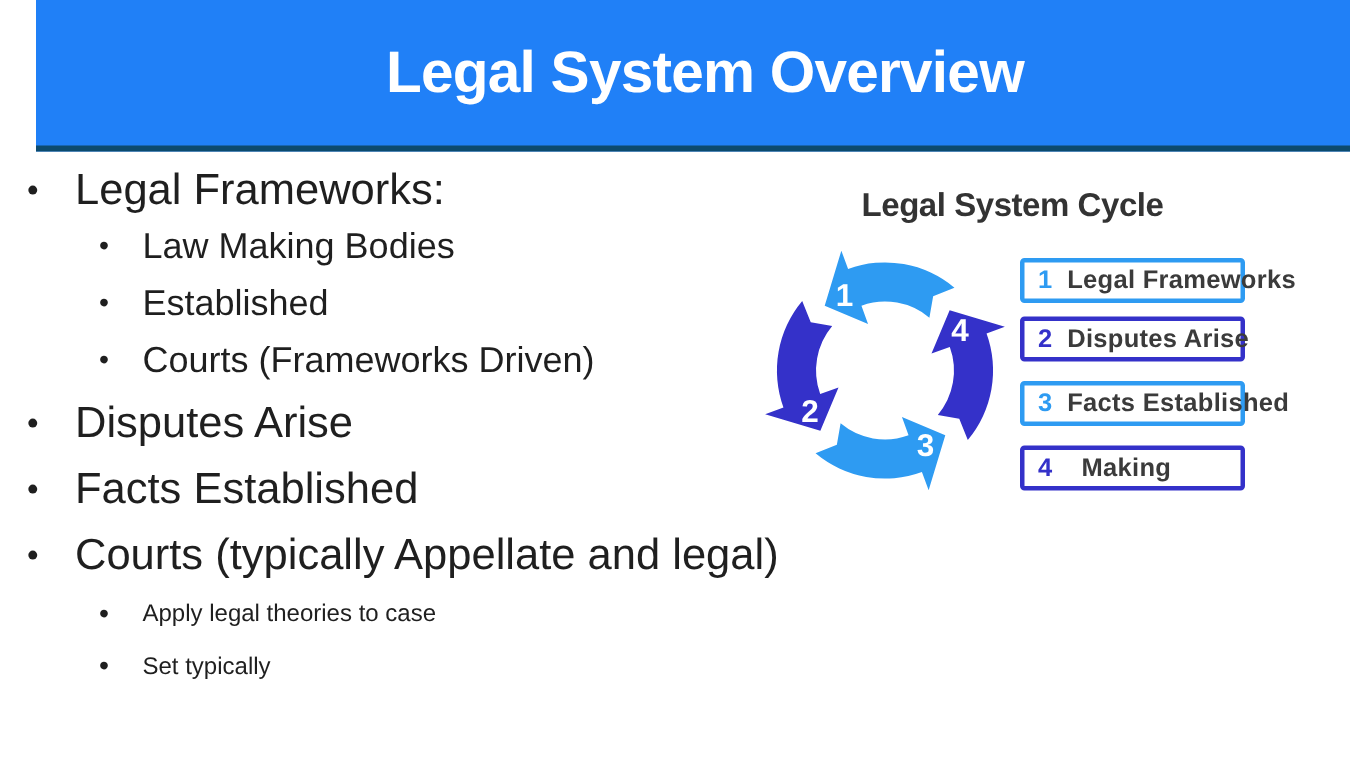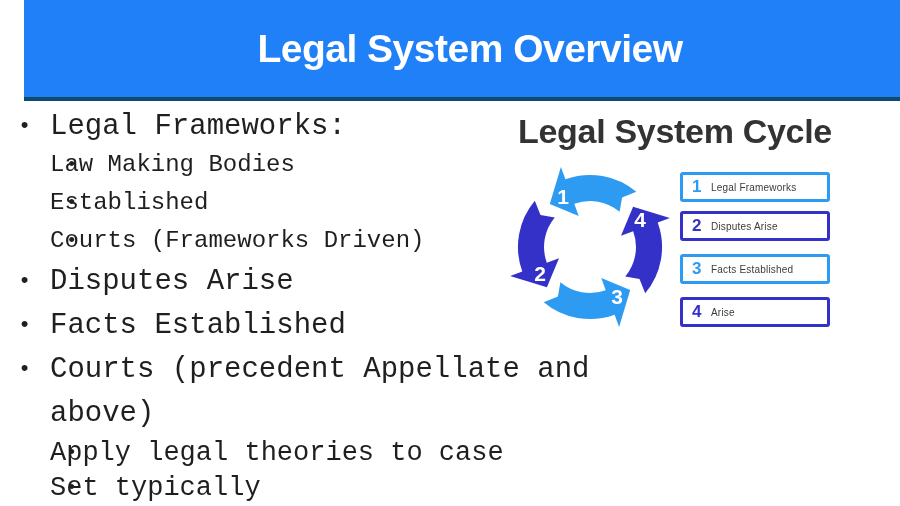--- a/index.html
+++ b/index.html
@@ -14,59 +14,59 @@
     background: var(--header_blue, #2080F7);
     border-bottom: 4px solid #0c4a6e;
     display: flex; align-items: center; justify-content: center;
   }
   .header-title {
     color: #ffffff; font-size: 39px; font-weight: bold; letter-spacing: -0.5px;
   }
 
   
   .outline { position: absolute; left: 0; top: 100px; width: 620px; color: var(--body_text, #1F1F1F); }
-  .o-item { position: relative; font-family: Liberation Mono, monospace; }
+  .o-item { position: relative; }
   .o-item.l1 { font-size: 29px; line-height: 38px; padding-left: 50px; }
-  .o-item.l2 { font-size: 24px; line-height: 38px; padding-left: 50px; }
+  .o-item.l2 { font-size: 24px; line-height: 38px; padding-left: 95px; }
   .o-item.big { line-height: 44px; }
-  .o-item.sub-sm { font-size: 27px; line-height: 35px; }
+  .o-item.sub-sm { font-size: 16px; line-height: 35px; }
   .o-item.l1::before {
     content: "\2022"; position: absolute; left: 18px; font-size: 22px;
   }
   .o-item.l2::before {
     content: "\2022"; position: absolute; left: 66px; font-size: 19px;
   }
   .o-item.first { margin-top: 8px; }
 
   
   .diagram-title {
-    position: absolute; left: 500px; top: 112px; width: 350px;
-    text-align: center; font-size: 34px; font-weight: bold;
+    position: absolute; left: 500px; top: 124px; width: 350px;
+    text-align: center; font-size: 22px; font-weight: bold;
     color: var(--title_gray, #333333); letter-spacing: -0.3px;
   }
   .cycle-svg { position: absolute; left: 500px; top: 157px; width: 180px; height: 180px; }
   .cycle-num {
     font-family: "Liberation Sans", sans-serif; font-weight: bold; font-size: 21px;
     fill: #ffffff;
   }
 
   .legend { position: absolute; left: 680px; top: 172px; width: 150px; }
   .legend-box {
     position: absolute; left: 0; width: 150px; height: 30px; box-sizing: border-box;
     background: #ffffff; border: 3px solid; border-radius: 3px;
     display: flex; align-items: center; padding-left: 9px;
   }
   .legend-box.tone-light { border-color: var(--cycle_light_blue, #2E9BF2); }
   .legend-box.tone-dark  { border-color: var(--cycle_indigo, #3431C9); }
   .legend-box .num { font-weight: bold; font-size: 17px; width: 19px; }
   .legend-box.tone-light .num { color: var(--cycle_light_blue, #2E9BF2); }
   .legend-box.tone-dark  .num { color: var(--cycle_indigo, #3431C9); }
   .legend-box .lbl {
-    font-weight: normal; font-size: 10px; color: var(--legend_label, #3B3B3B);
-    letter-spacing: 0.2px; white-space: nowrap;
+    font-weight: bold; font-size: 17px; color: var(--legend_label, #3B3B3B);
+    letter-spacing: 0.2px; white-space: nowrap; margin-left: 10px;
   }
   .lb1 { top: 0px; }  .lb2 { top: 39px; }  .lb3 { top: 82px; }  .lb4 { top: 125px; }
 
   .arrow-light { fill: var(--cycle_light_blue, #2E9BF2); }
   .arrow-dark  { fill: var(--cycle_indigo, #3431C9); }
 </style>
 </head>
 <body>
 
 <div class="stage">
@@ -75,21 +75,21 @@
     <div class="header-title">Legal System Overview</div>
   </div>
 
   <div class="outline">
     <div class="o-item l1 first">Legal Frameworks:</div>
     <div class="o-item l2">Law Making Bodies</div>
     <div class="o-item l2">Established</div>
     <div class="o-item l2">Courts (Frameworks Driven)</div>
     <div class="o-item l1 big">Disputes Arise</div>
     <div class="o-item l1 big">Facts Established</div>
-    <div class="o-item l1 big">Courts (precedent Appellate and above)</div>
+    <div class="o-item l1 big">Courts (typically Appellate and legal)</div>
     <div class="o-item l2 sub-sm">Apply legal theories to case</div>
     <div class="o-item l2 sub-sm">Set typically</div>
   </div>
 
   <div class="diagram-title">Legal System Cycle</div>
 
   <svg class="cycle-svg" viewBox="0 0 180 180">
     <defs>
       <path id="cycArrow" d="M 136.3 34.8
         A 72 72 0 0 0 65.4 22.3
@@ -115,17 +115,17 @@
     <div class="legend-box tone-dark lb2">
       <span class="num">2</span>
       <span class="lbl">Disputes Arise</span>
     </div>
     <div class="legend-box tone-light lb3">
       <span class="num">3</span>
       <span class="lbl">Facts Established</span>
     </div>
     <div class="legend-box tone-dark lb4">
       <span class="num">4</span>
-      <span class="lbl">Arise</span>
+      <span class="lbl">Making</span>
     </div>
   </div>
 
 </div>
 
 </body></html>

